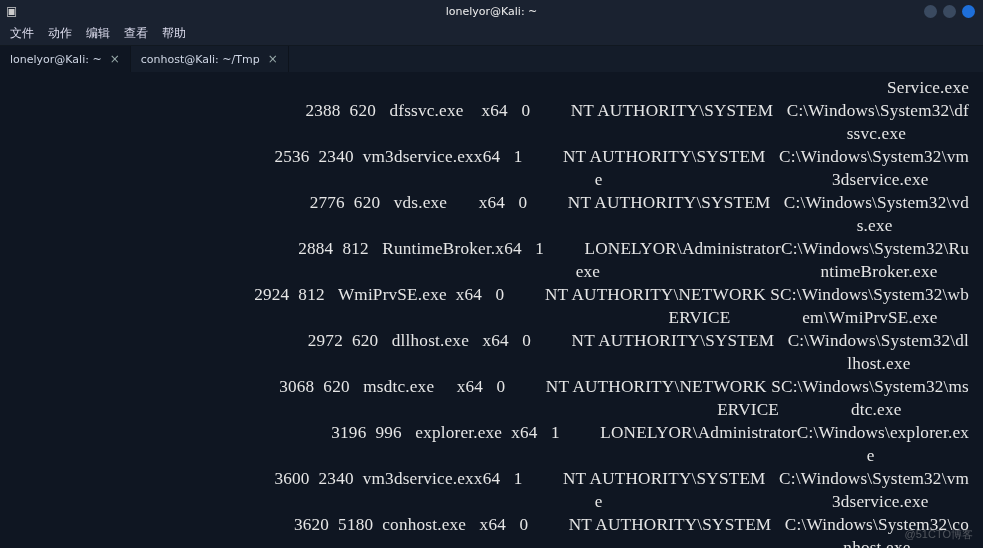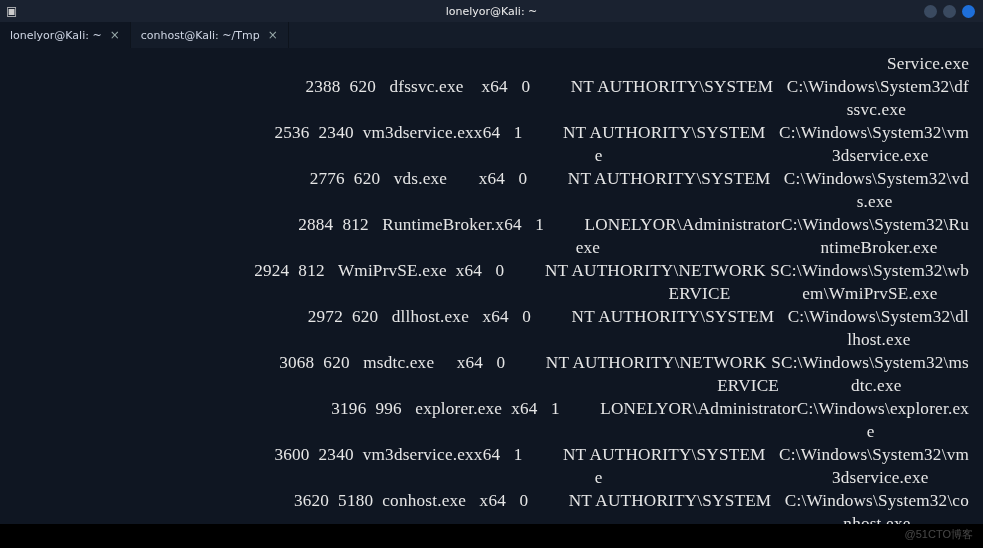--- a/index.html
+++ b/index.html
@@ -29,20 +29,27 @@
 <div class="titlebar">
   <span class="left-icon">▣</span>
   <span class="title">lonelyor@Kali: ~</span>
   <div class="win-controls">
     <span class="wc min"></span>
     <span class="wc max"></span>
     <span class="wc close"></span>
   </div>
 </div>
 
+<div class="menubar">
+  <span>文件</span>
+  <span>动作</span>
+  <span>编辑</span>
+  <span>查看</span>
+  <span>帮助</span>
+</div>
 
 <div class="tabbar">
   <div class="tab active">
     <span>lonelyor@Kali: ~</span>
     <span class="x">×</span>
   </div>
   <div class="tab">
     <span>conhost@Kali: ~/Tmp</span>
     <span class="x">×</span>
   </div>

